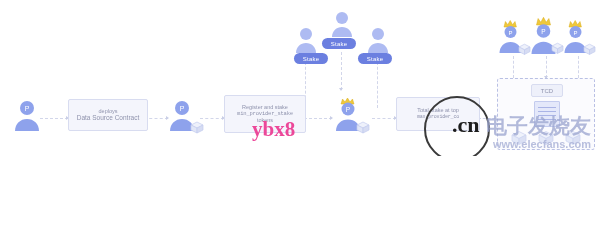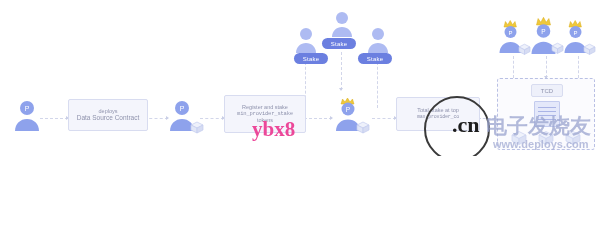--- a/index.html
+++ b/index.html
@@ -294,15 +294,15 @@
         <path d="M58 8v6l7 3.5V11.5z" fill="#e1e6f7" stroke="#c3cbee" stroke-width=".7"></path>
         <path d="M72 8v6l-7 3.5V11.5z" fill="#d6dcf3" stroke="#c3cbee" stroke-width=".7"></path>
       </g>
     </svg>
   </div>
 
   <div class="wm wm-circle"></div>
   <div class="wm wm-ybx">ybx8</div>
   <div class="wm wm-cn">.cn</div>
   <div class="wm wm-chinese">电子发烧友</div>
-  <div class="wm wm-url">www.deploys.com</div>
+  <div class="wm wm-url">www.elecfans.com</div>
 
 </div>
 
 </body></html>

